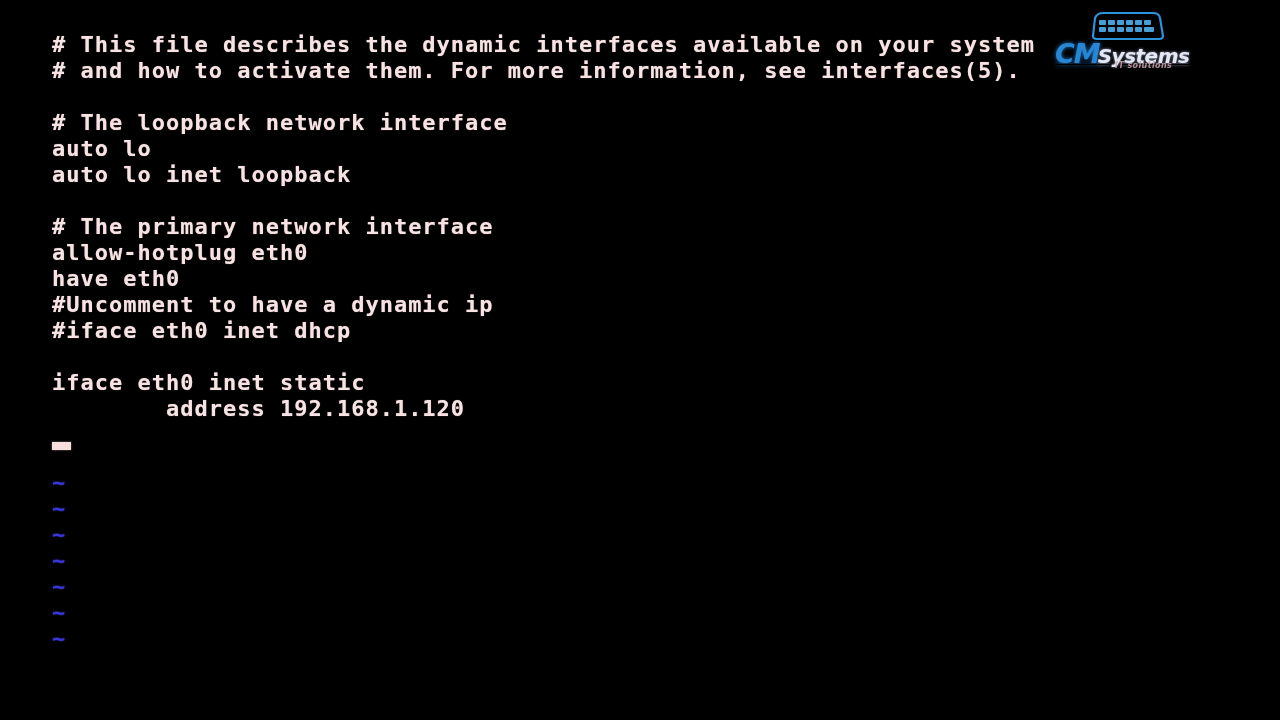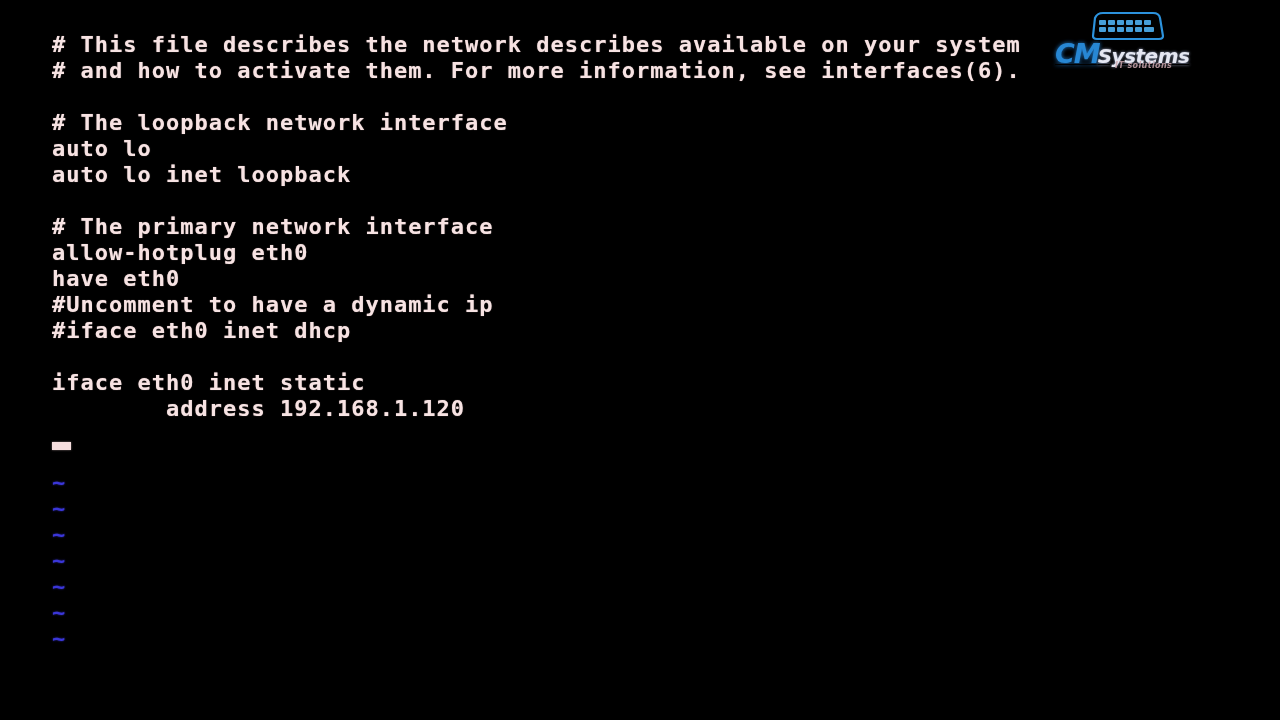--- a/index.html
+++ b/index.html
@@ -134,22 +134,22 @@
     opacity: 0.85;
     text-align: right;
   }
 </style>
 </head>
 <body>
 
 <div id="screen">
 
   <div id="terminal">
-    <div class="tline"># This file describes the network describes available on your system</div>
-    <div class="tline"># and how to activate them. For more information, see interfaces(6).</div>
+    <div class="tline"># This file describes the dynamic interfaces available on your system</div>
+    <div class="tline"># and how to activate them. For more information, see interfaces(5).</div>
     <div class="tline blank"></div>
     <div class="tline"># The loopback network interface</div>
     <div class="tline">auto lo</div>
     <div class="tline">auto lo inet loopback</div>
     <div class="tline blank"></div>
     <div class="tline"># The primary network interface</div>
     <div class="tline">allow-hotplug eth0</div>
     <div class="tline">have eth0</div>
     <div class="tline">#Uncomment to have a dynamic ip</div>
     <div class="tline">#iface eth0 inet dhcp</div>

